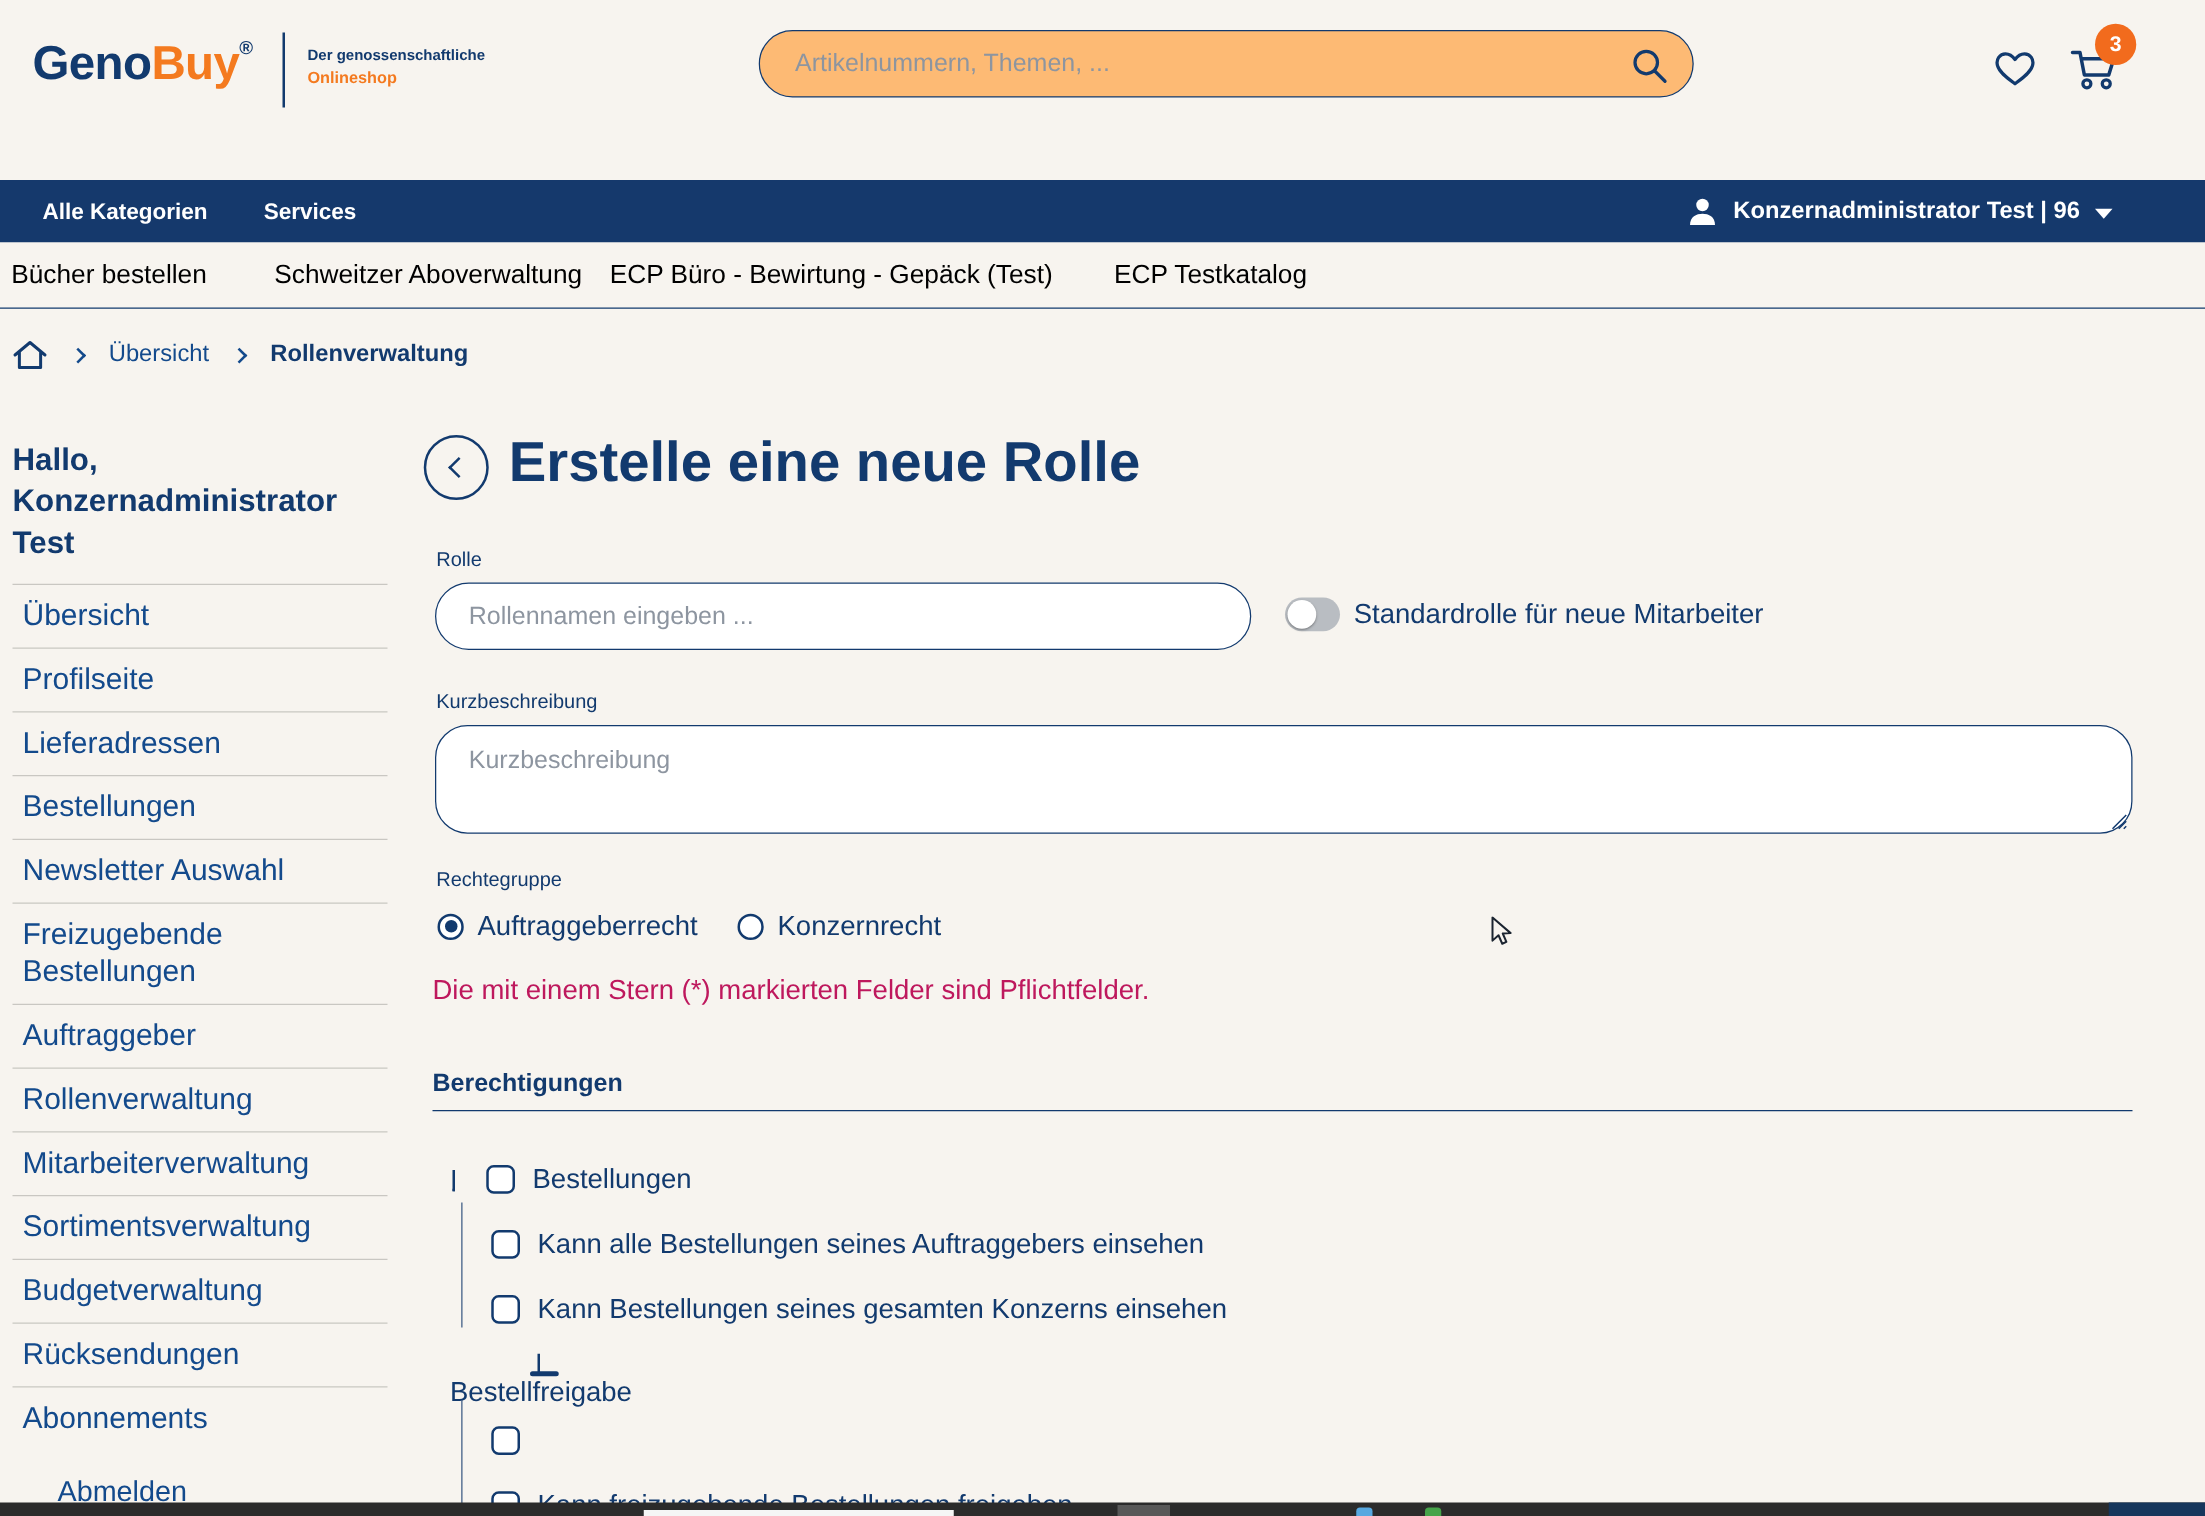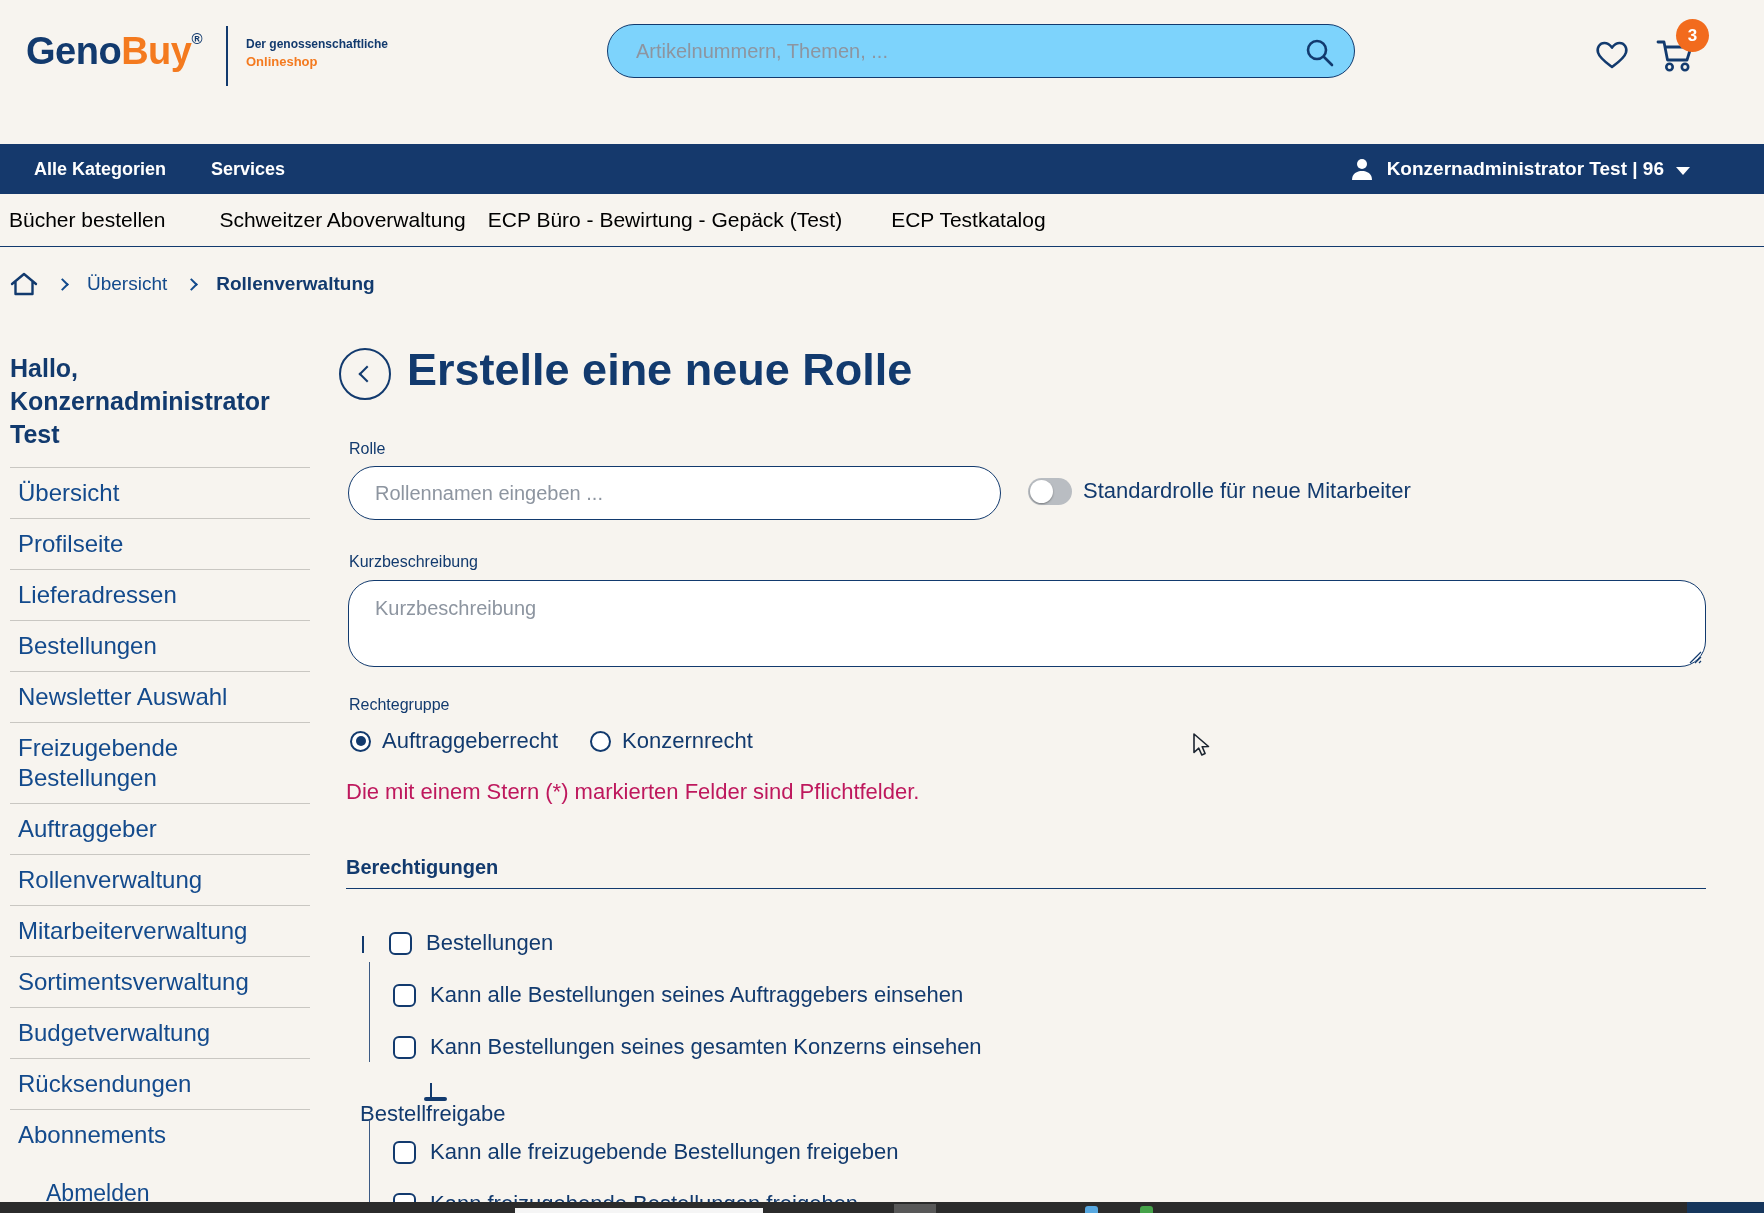--- a/index.html
+++ b/index.html
@@ -17,21 +17,21 @@
   .logo-text { font-size:38px; font-weight:700; letter-spacing:-0.5px; }
   .logo-geno { color:#123a6e; }
   .logo-buy { color:#f47a1f; }
   .logo-reg { font-size:15px; color:#123a6e; vertical-align:super; font-weight:700; position:relative; top:-6px; }
   .logo-divider { width:2px; height:60px; background:#123a6e; margin:0 18px 0 24px; margin-top:-4px; }
   .tagline { padding-top:6px; }
   .tagline-1 { font-size:12px; font-weight:700; color:#123a6e; line-height:17px; }
   .tagline-2 { font-size:13px; font-weight:700; color:#f47a1f; line-height:17px; }
 
   .search-pill { position:absolute; left:607px; top:24px; width:748px; height:54px;
-    border:1.5px solid #123a6e; border-radius:27px; background:#7dd3fc; }
+    border:1.5px solid #123a6e; border-radius:27px; background:#fdba74; }
   .search-input { width:100%; height:100%; border:none; outline:none; background:transparent;
     border-radius:27px; padding:0 70px 0 28px; font-size:20px; color:#123a6e;
     font-family:"Liberation Sans", sans-serif; }
   .search-input::placeholder { color:#8d95a0; opacity:1; }
   .search-btn { position:absolute; right:18px; top:12px; width:32px; height:32px; background:none; border:none; cursor:pointer; }
 
   .hdr-icon { background:none; border:none; cursor:pointer; position:absolute; }
   .heart-btn { left:1594px; top:38px; width:36px; height:34px; }
   .cart-btn { left:1654px; top:36px; width:44px; height:40px; }
   .cart-badge { position:absolute; left:1676px; top:19px; width:33px; height:33px;
@@ -301,21 +301,20 @@
   <span class="tree-label">Kann Bestellungen seines gesamten Konzerns einsehen</span>
 </div>
 <div class="tree-row tr-4">
   <button class="tree-chev-btn"><span class="tree-chev"></span></button>
   <button class="cb cb-group"></button>
   <span class="tree-label">Bestellfreigabe</span>
 </div>
 <div class="guide-line gl-2"></div>
 <div class="tree-row tr-5">
   <button class="cb cb-sub"></button>
-  <span class="tree-label">Kann alle freizugebende Bestellungen freigeben</span>
 </div>
 <div class="tree-row tr-6">
   <button class="cb cb-sub"></button>
   <span class="tree-label">Kann freizugebende Bestellungen freigeben</span>
 </div>
 
 <div class="cursor">
   <svg width="22" height="24" viewBox="0 0 22 24">
     <path d="M2 1 L2 19.5 L6.8 15.2 L9.8 22 L13.1 20.5 L10.2 13.8 L16.5 13.5 Z" fill="#f7f4ef" stroke="#1b2430" stroke-width="1.6" stroke-linejoin="round"></path>
   </svg>

